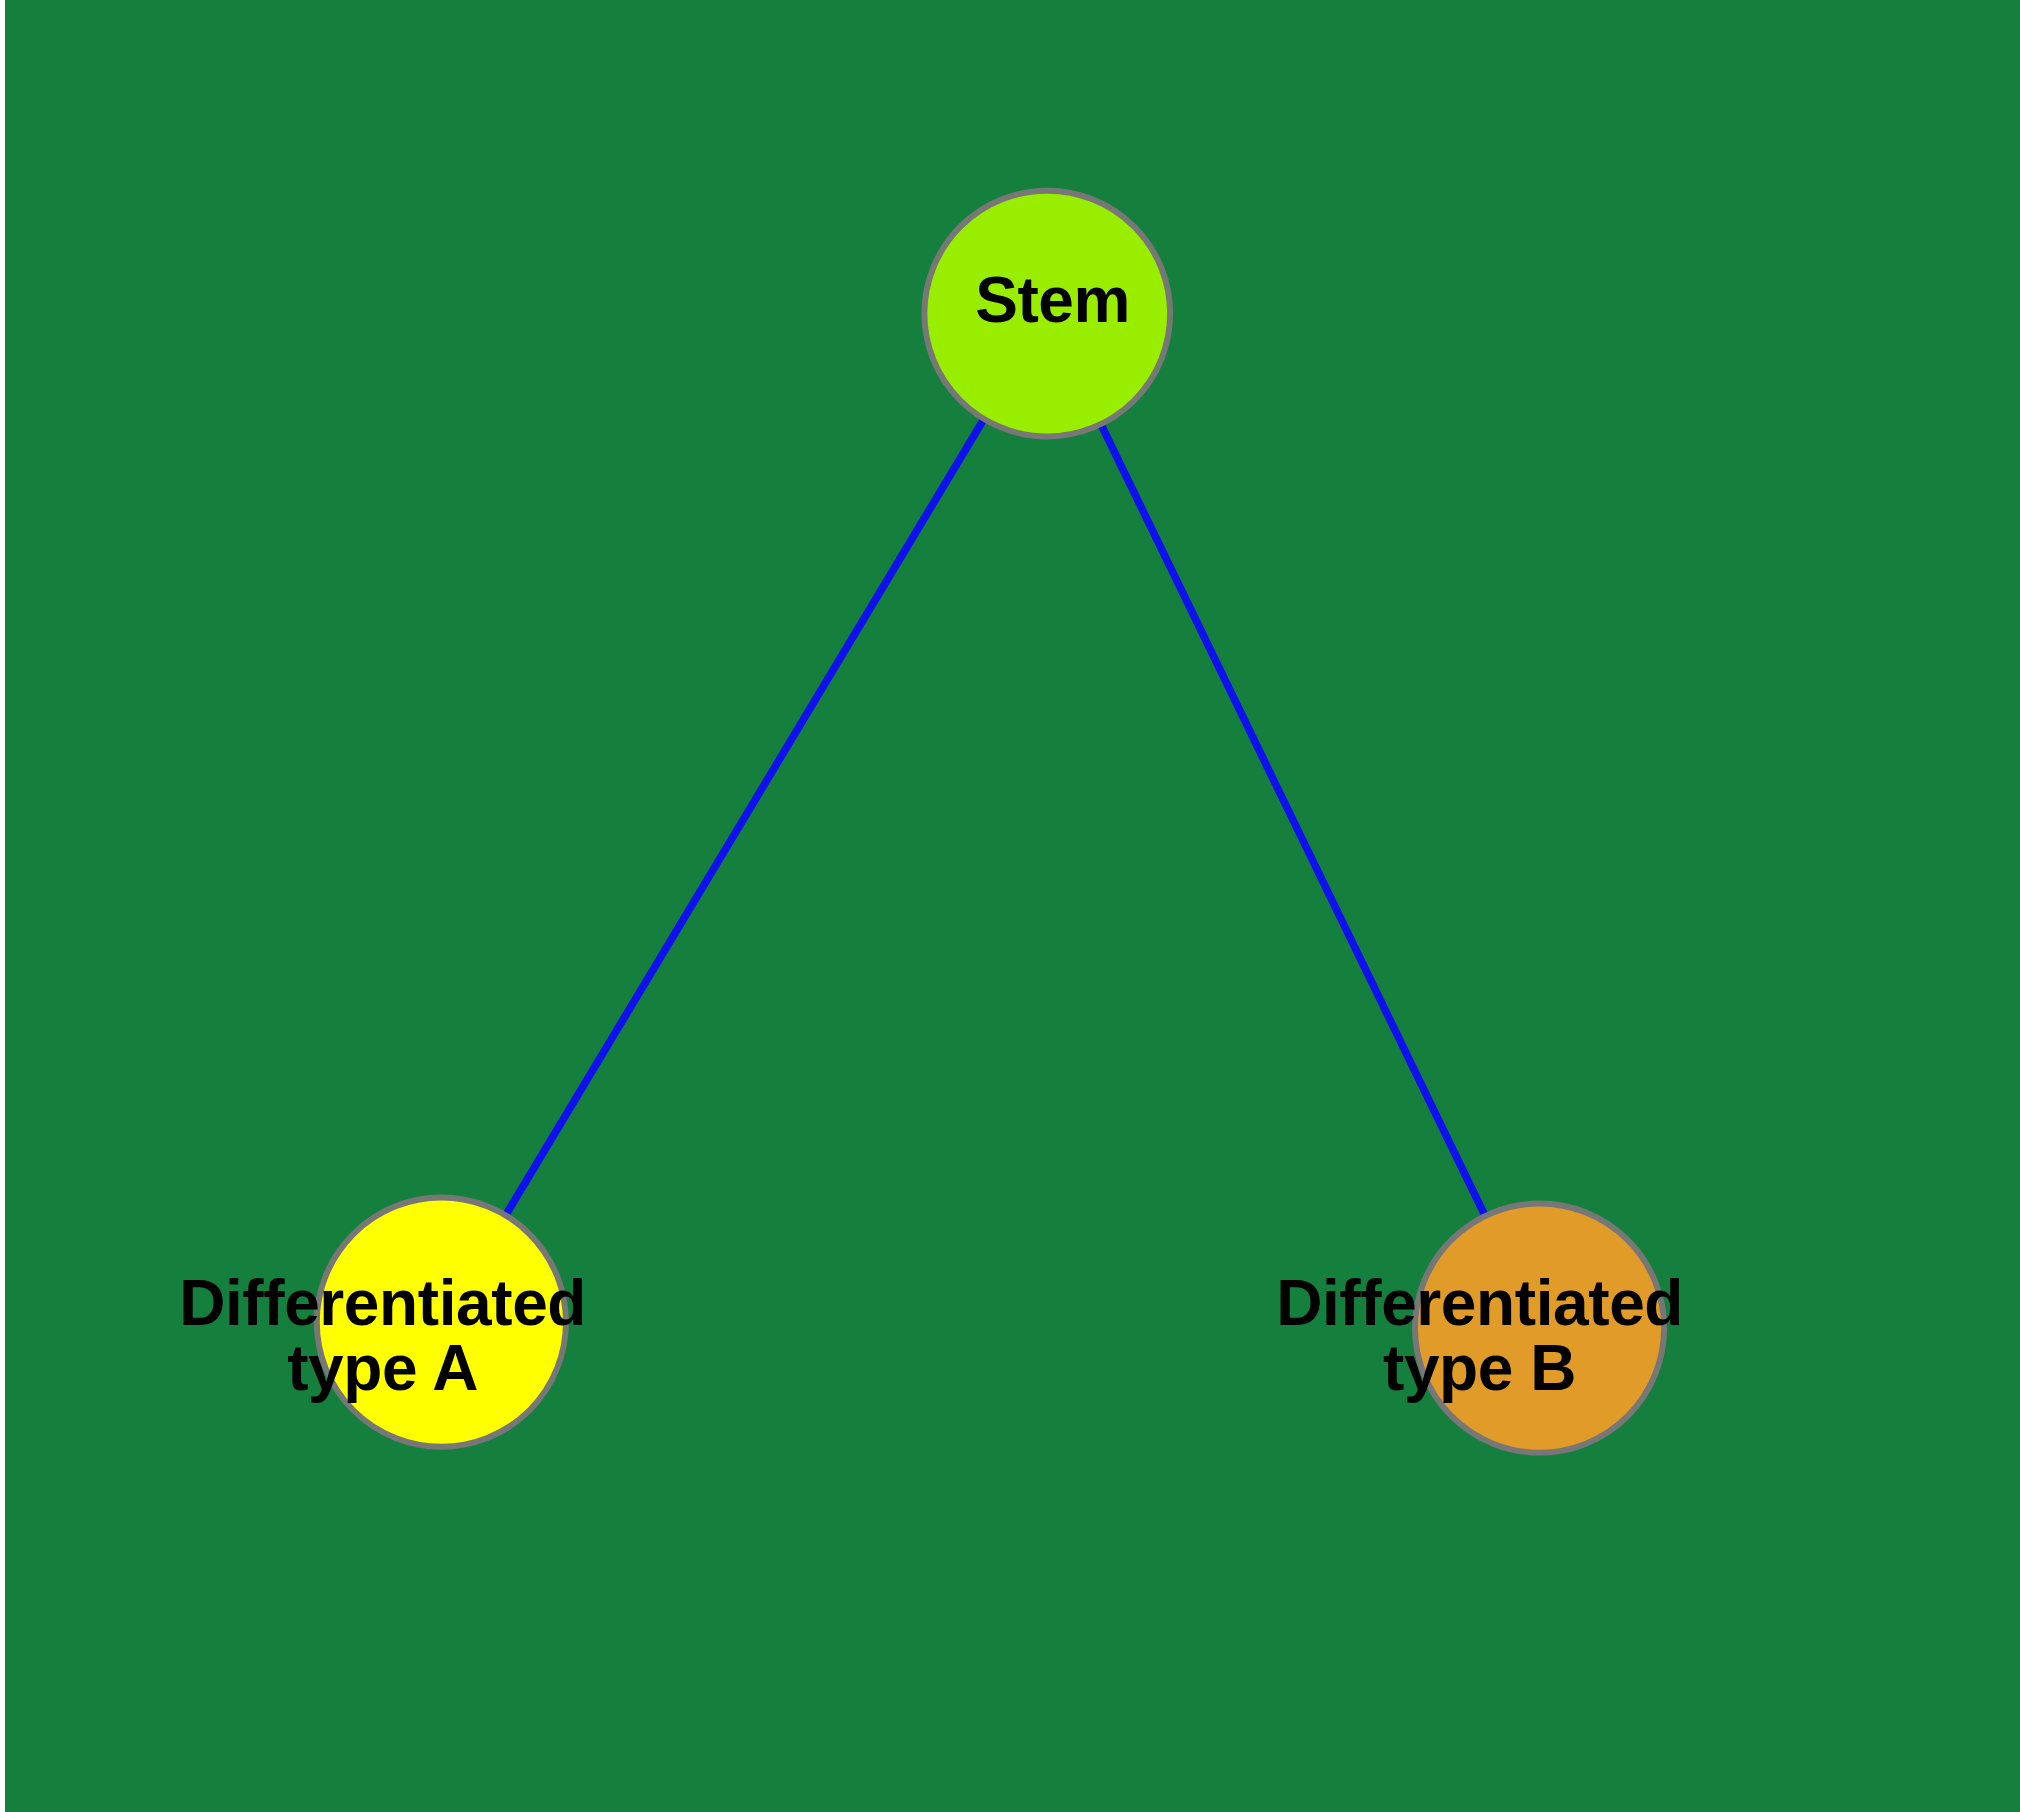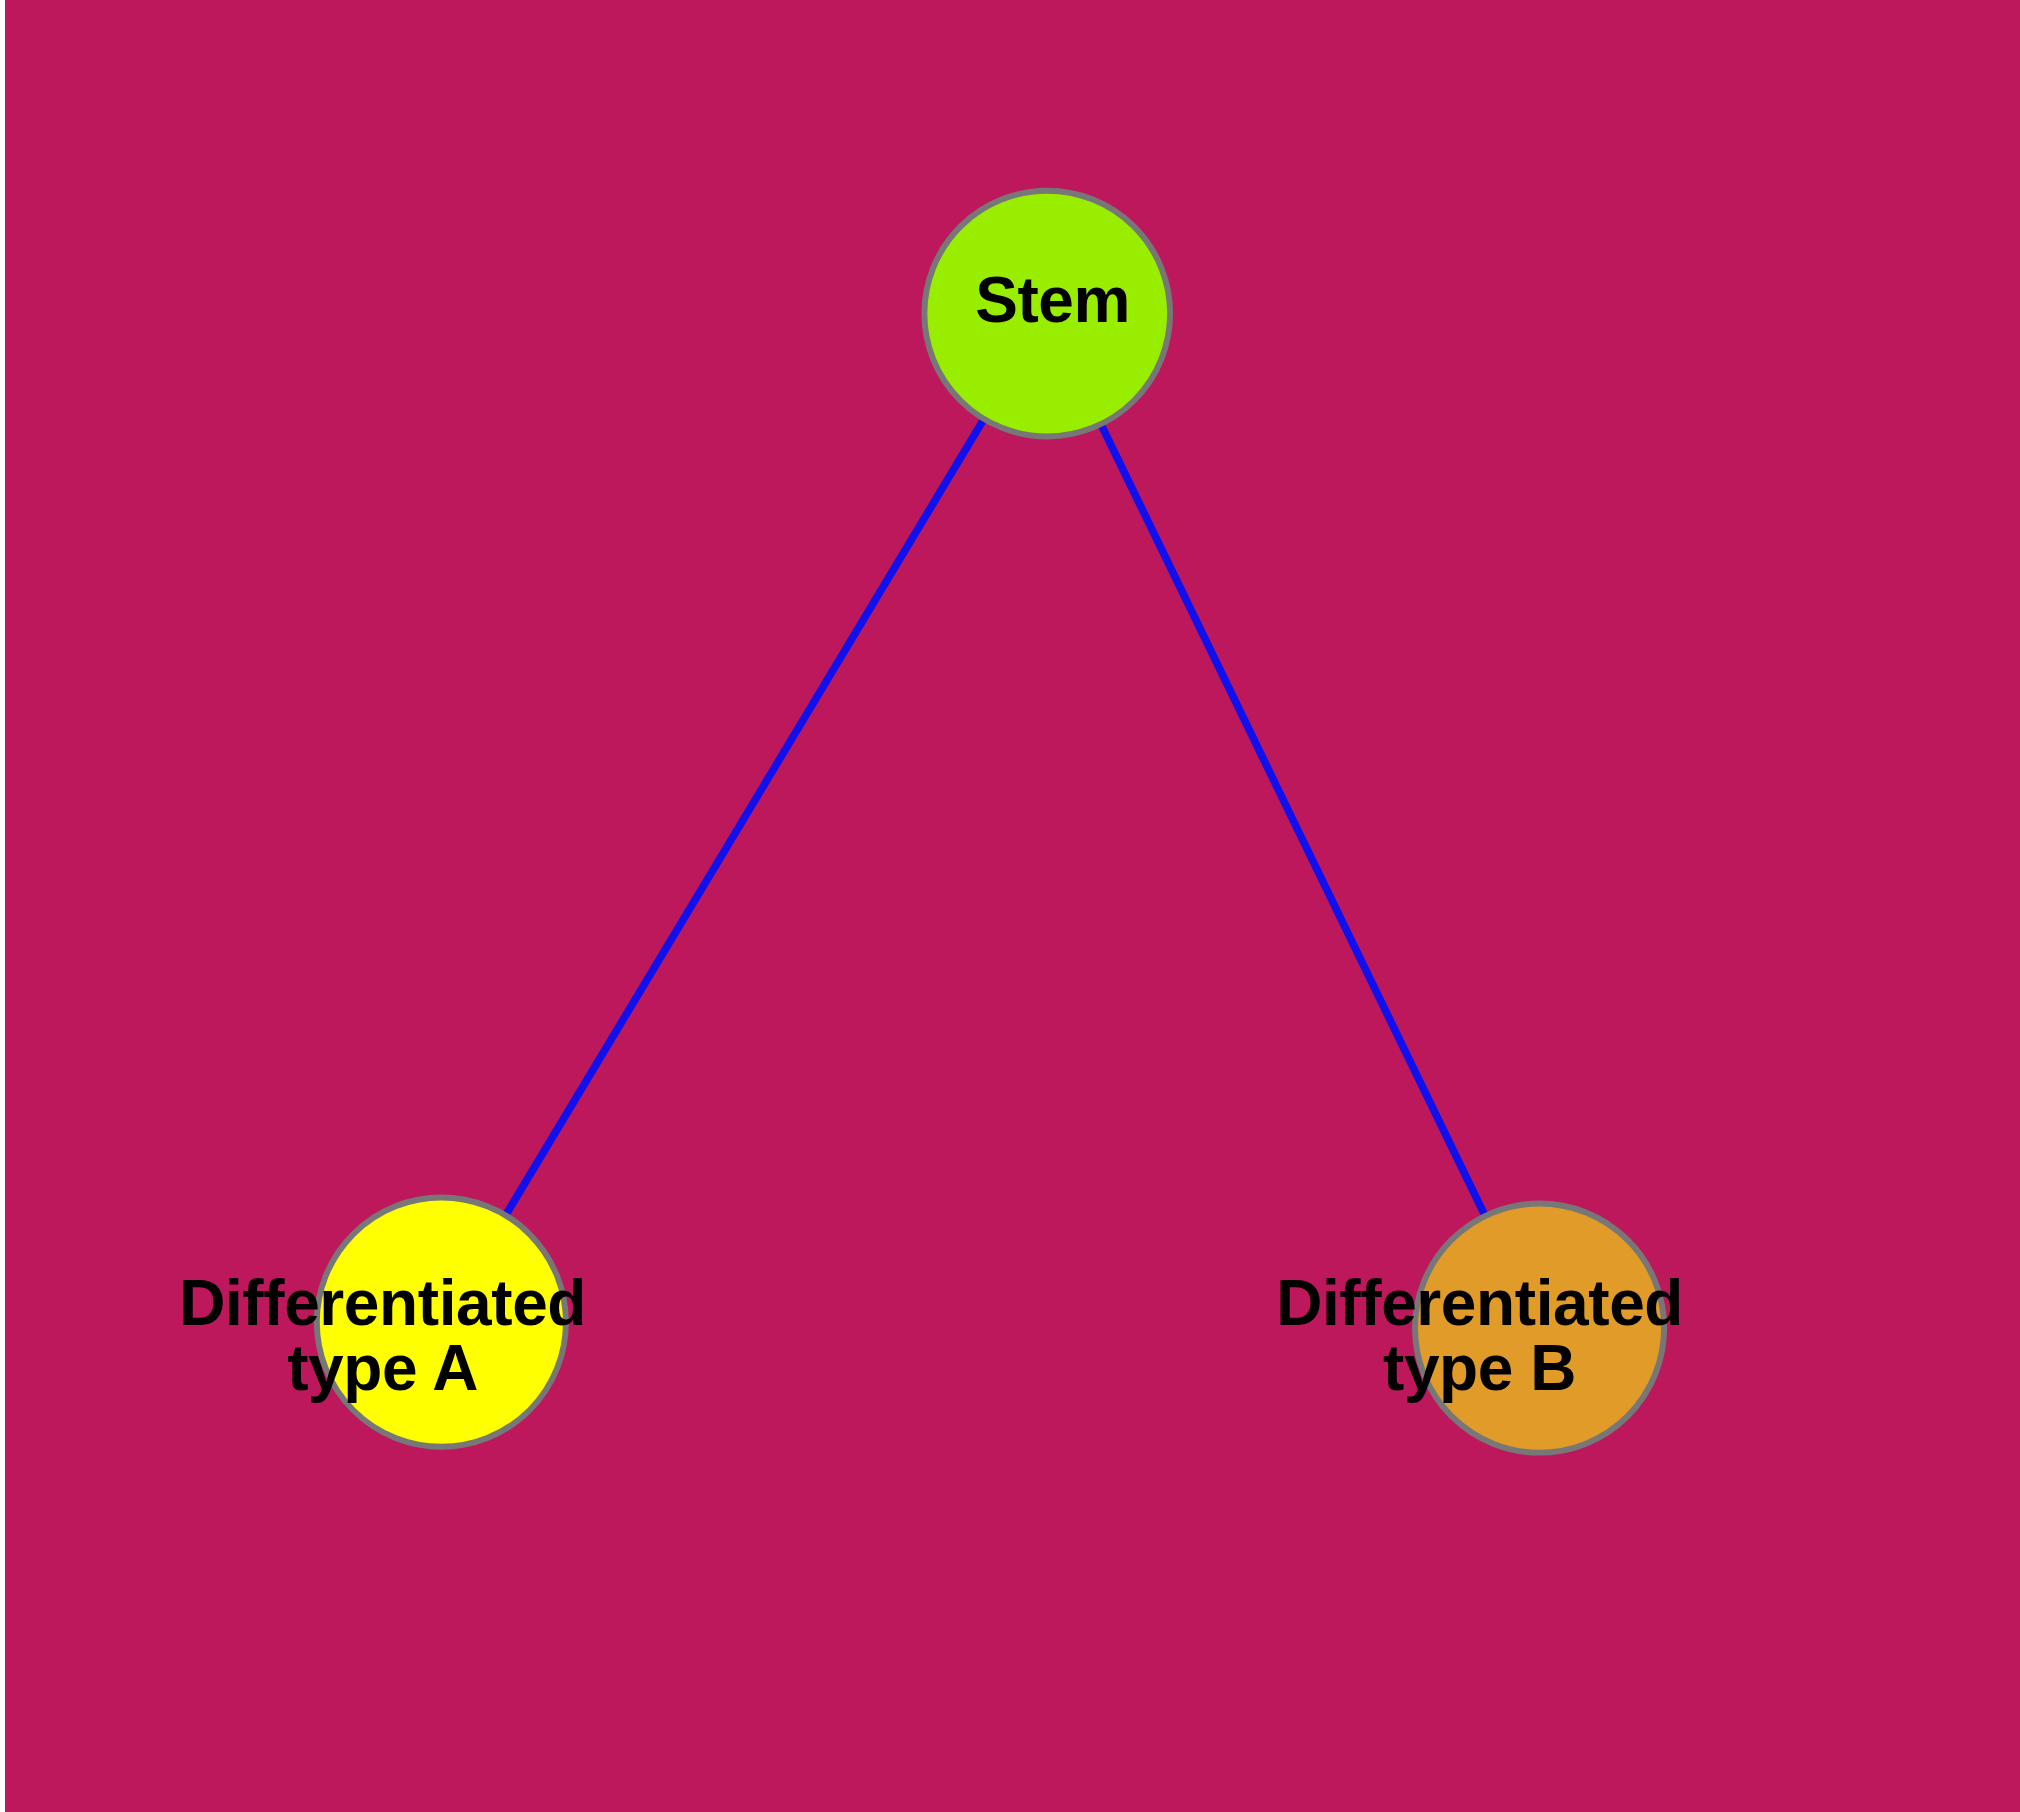--- a/index.html
+++ b/index.html
@@ -14,21 +14,21 @@
     overflow: hidden;
     background: #ffffff;
     font-family: "Liberation Sans", sans-serif;
   }
   #plot-area {
     position: absolute;
     left: 5.1px;
     top: 0px;
     width: 2015px;
     height: 1812px;
-    background: #be185d;
+    background: #15803d;
   }
   #graph-svg {
     position: absolute;
     left: 0;
     top: 0;
     width: 100%;
     height: 100%;
     display: block;
   }
   .node-label {

